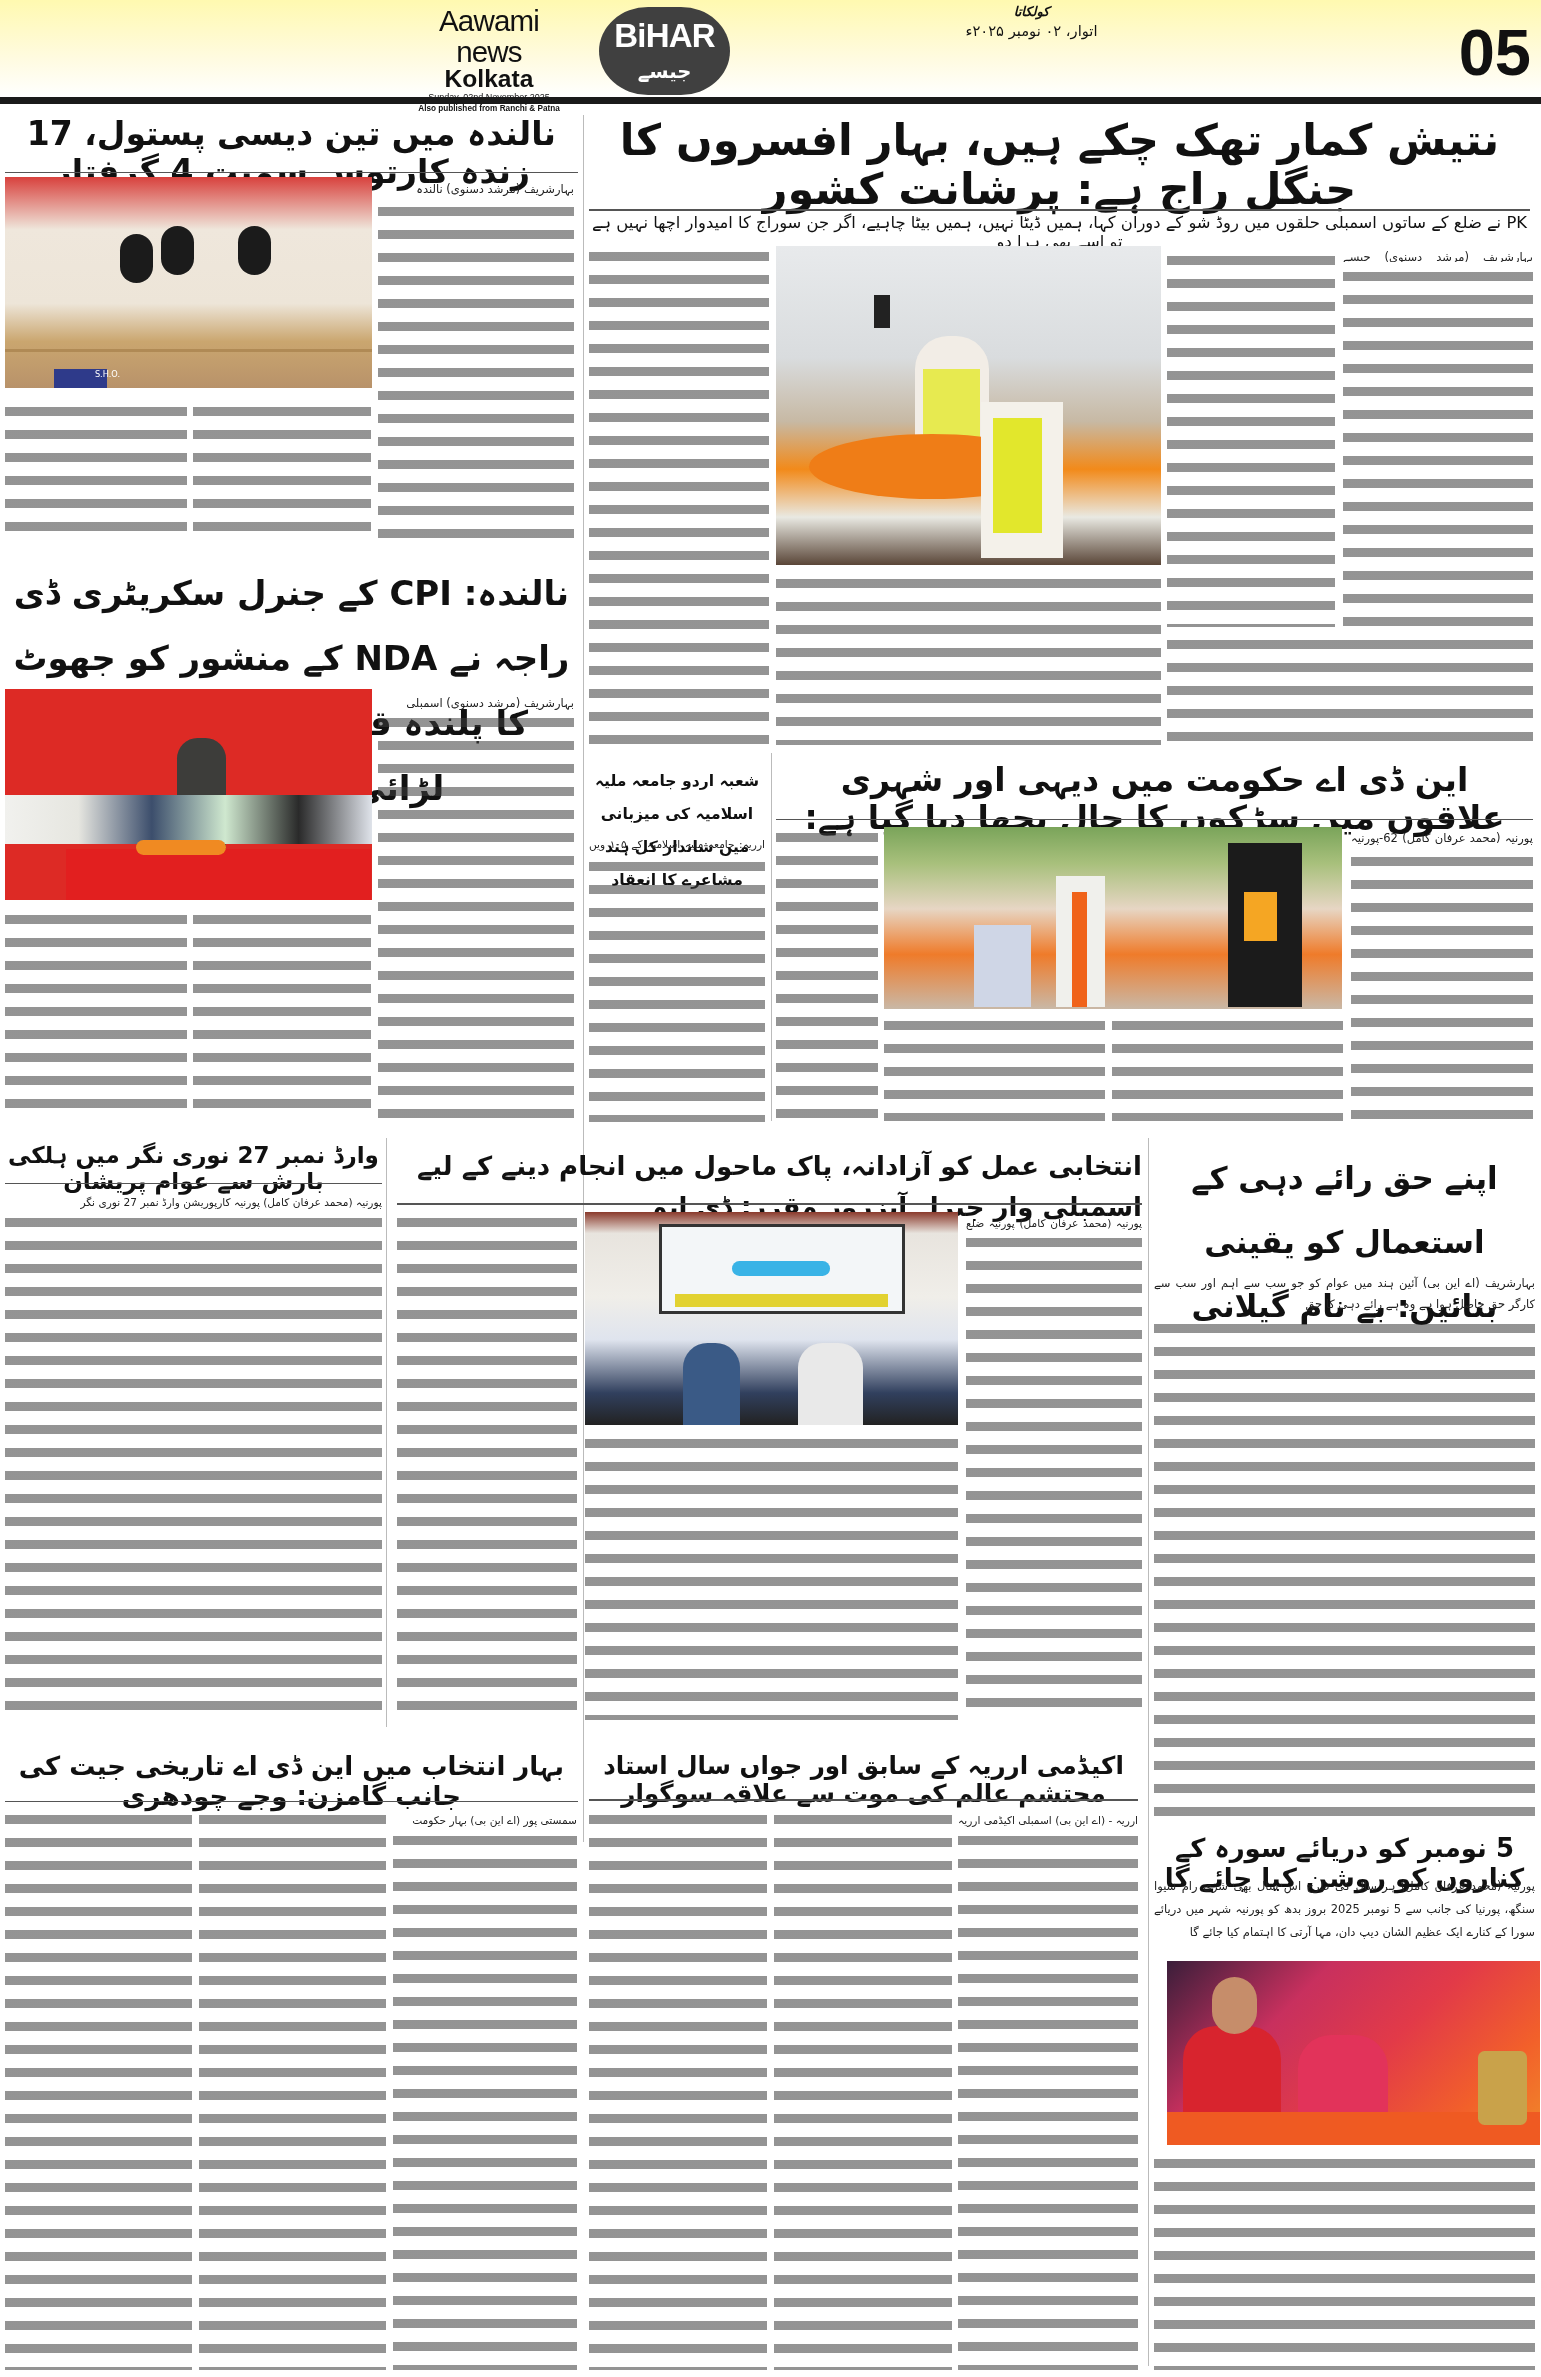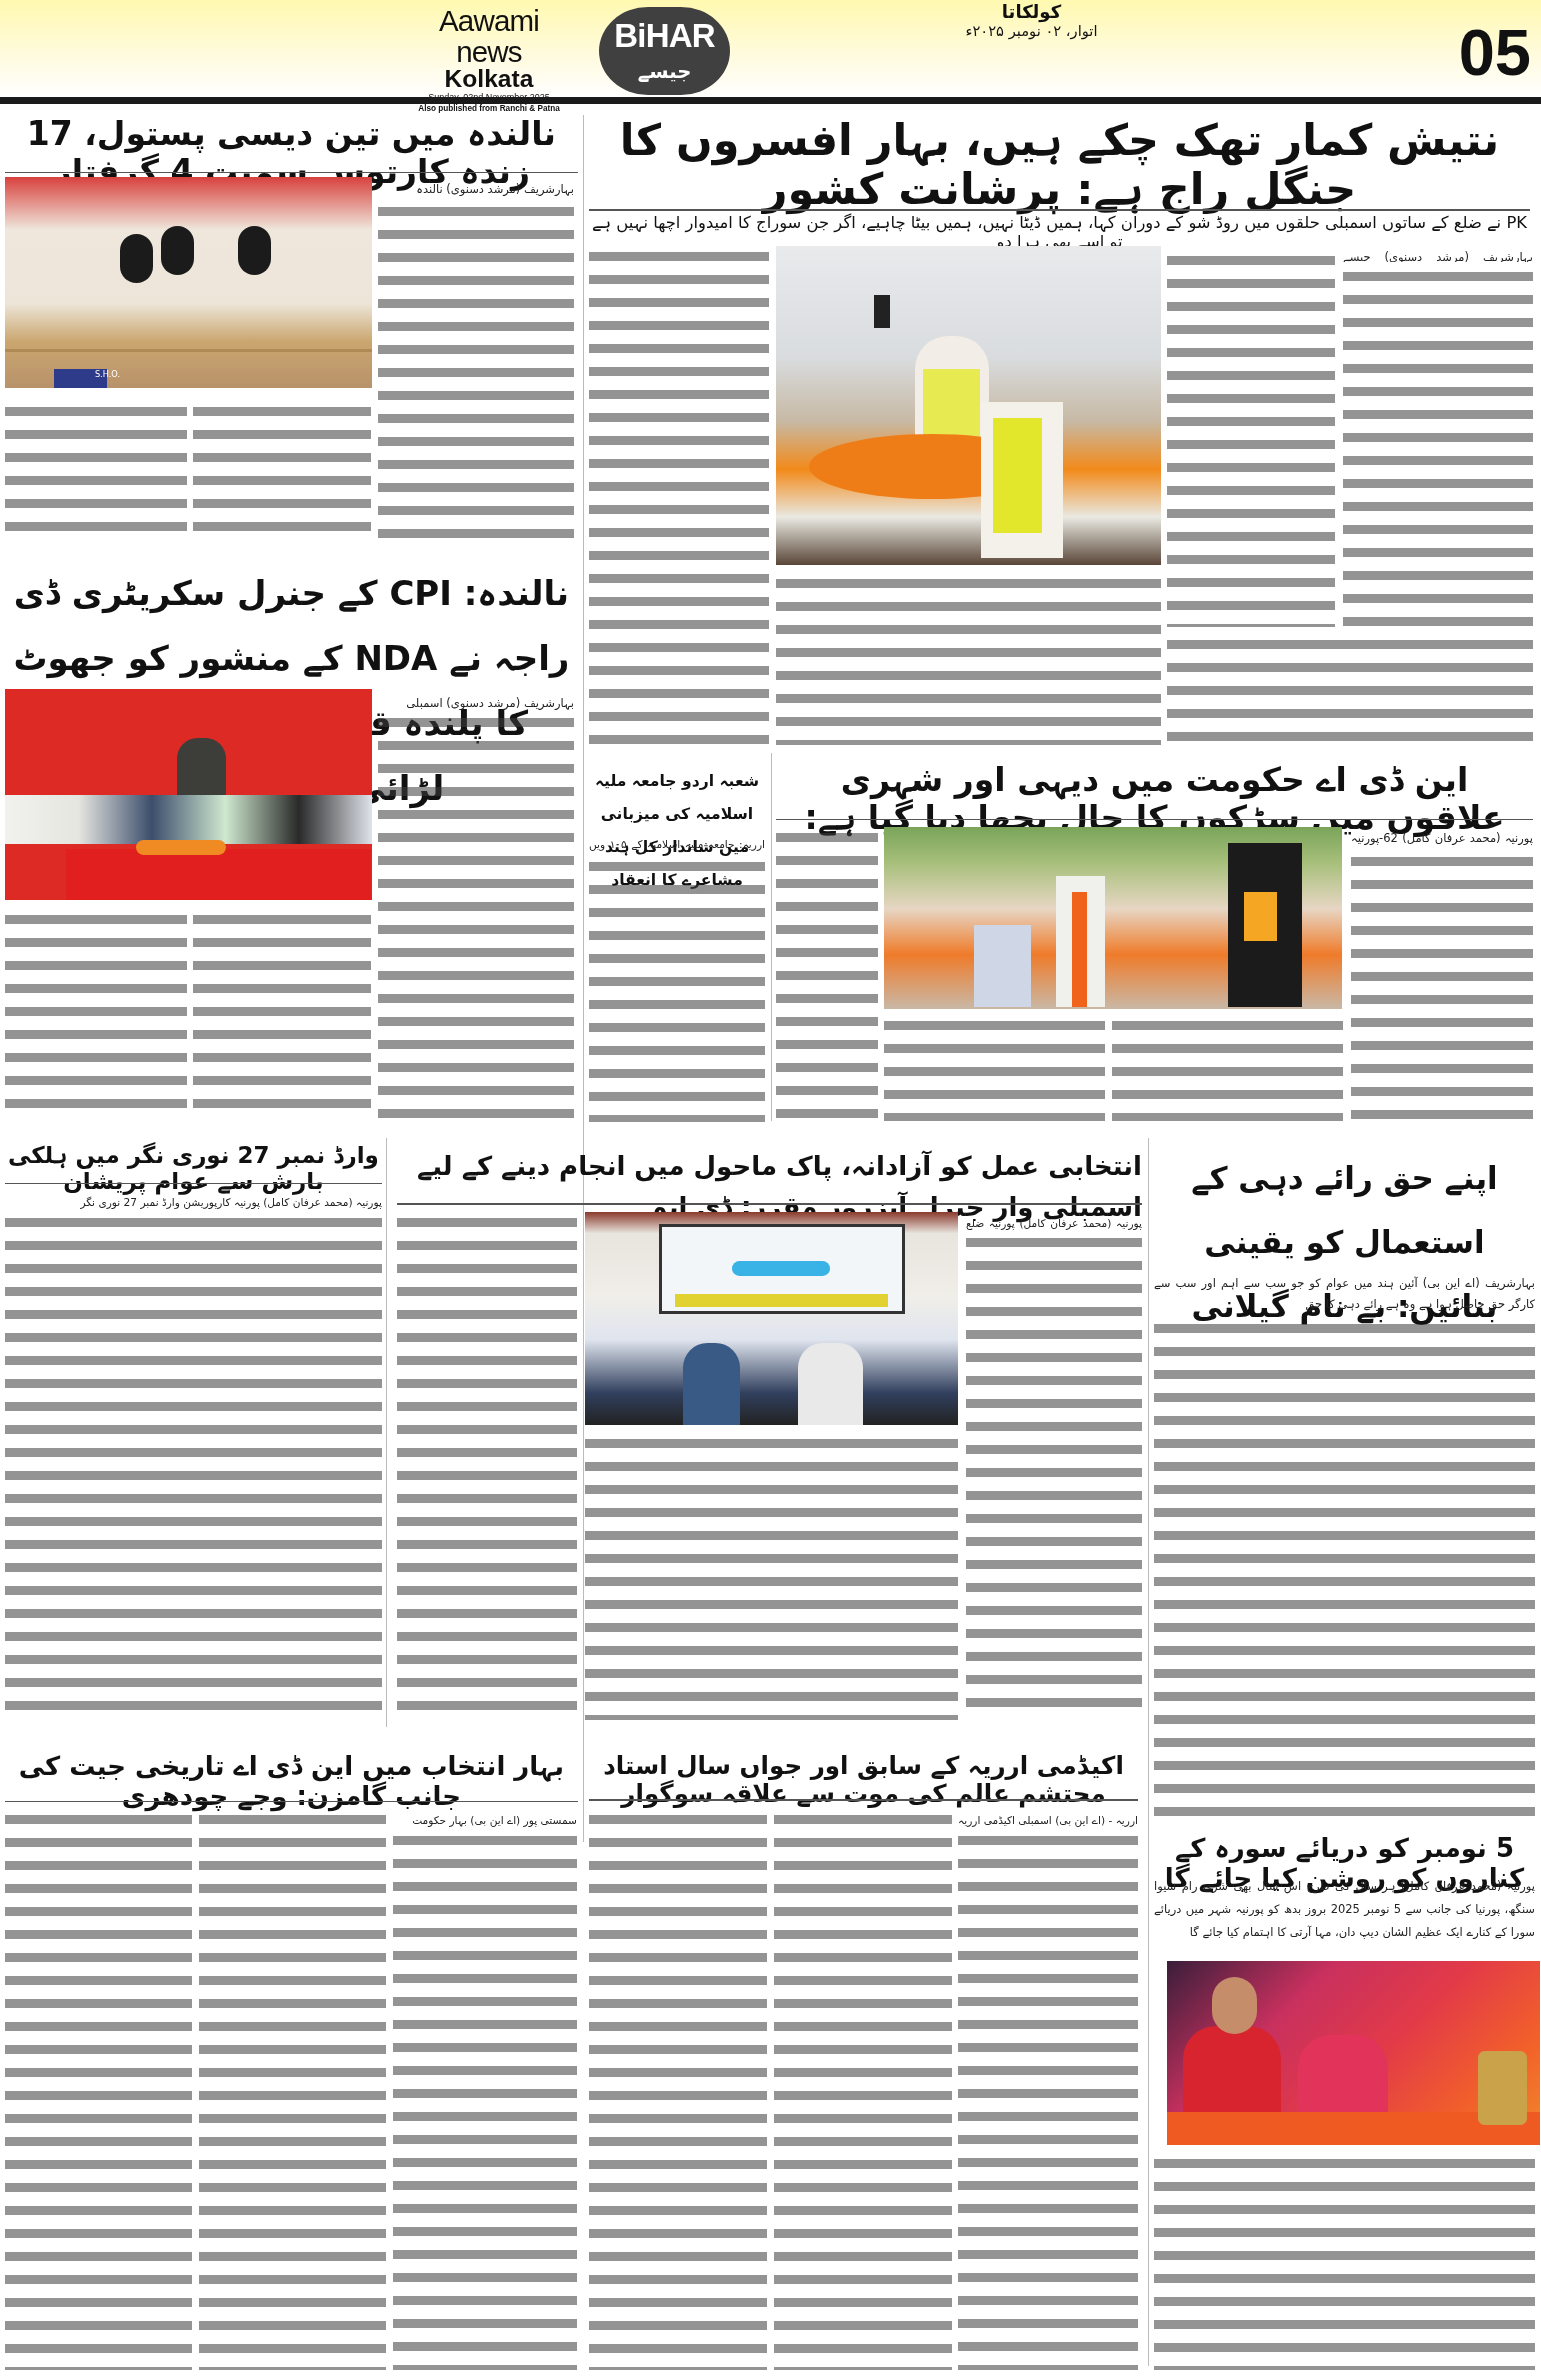--- a/index.html
+++ b/index.html
@@ -10,21 +10,21 @@
   .brand-en { left: 405px; top: 4.9px; width: 168px; text-align: center; font-family: "Liberation Sans", sans-serif; color:#111; }
   .brand-en .t1 { font-size: 29.5px; line-height: 31px; letter-spacing: -0.8px; }
   .brand-en .t2 { font-size: 24.6px; font-weight: bold; line-height: 24.6px; }
   .brand-en .t3 { font-size: 9px; line-height: 13px; }
   .brand-en .t4 { font-size: 8.2px; font-weight: bold; line-height: 9.8px; }
   .bihar-badge { left: 599px; top: 6.5px; width: 131px; height: 88px; background: #404040; border-radius: 49px / 44px; color: #fff; text-align: center; }
   .bihar-badge .en { font-family: "Liberation Sans", sans-serif; font-size: 33px; font-weight: bold; line-height: 49px; margin-top: 4.9px; letter-spacing: -0.8px; }
   .bihar-badge .ur { font-size: 19.6px; font-weight: bold; line-height: 24.6px; }
   .brand-ur { left: 925px; top: 3.3px; width: 213px; text-align: center; direction: rtl; }
   .brand-ur .t1 { font-size: 39px; font-weight: bold; line-height: 46px; }
-  .brand-ur .t2 { font-size: 18px; font-weight: bold; line-height: 18px; }
+  .brand-ur .t2 { font-size: 13px; font-weight: bold; line-height: 18px; font-style: italic; }
   .brand-ur .t3 { font-size: 14.7px; line-height: 19.6px; }
   .page-no { left: 1441px; top: 16.4px; width: 90px; font-family: "Liberation Sans", sans-serif; font-size: 65px; font-weight: bold; line-height: 74px; text-align: right; }
   .hl { font-weight: bold; direction: rtl; text-align: center; color: #111; line-height: 1.15; }
   .col-text { font-size: 12.3px; line-height: 22px; color: #222; direction: rtl; text-align: justify; overflow: hidden; }
   .textlines { background: repeating-linear-gradient(180deg, transparent 0, transparent 5.7px, #3c3c3c 5.7px, #3c3c3c 14.7px, transparent 14.7px, transparent 23px); opacity: .55; }
   .rule-h { height: 1.6px; background: #555; }
   .rule-v { width: 0.8px; background: #bbb; }
   .photo { overflow: hidden; }
 </style>
 </head>

